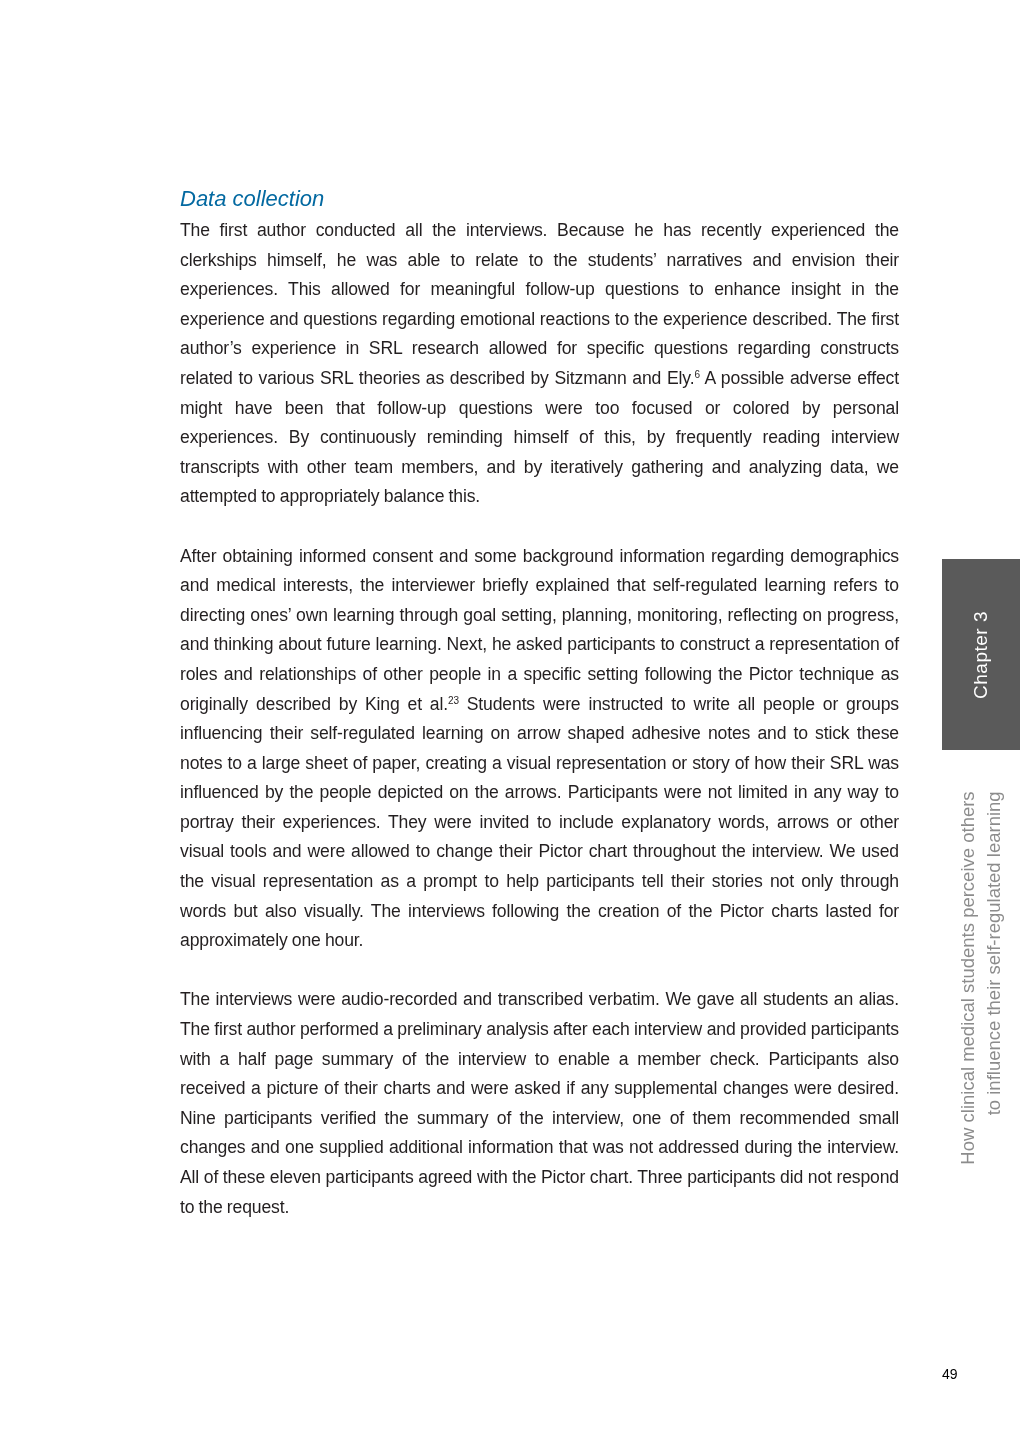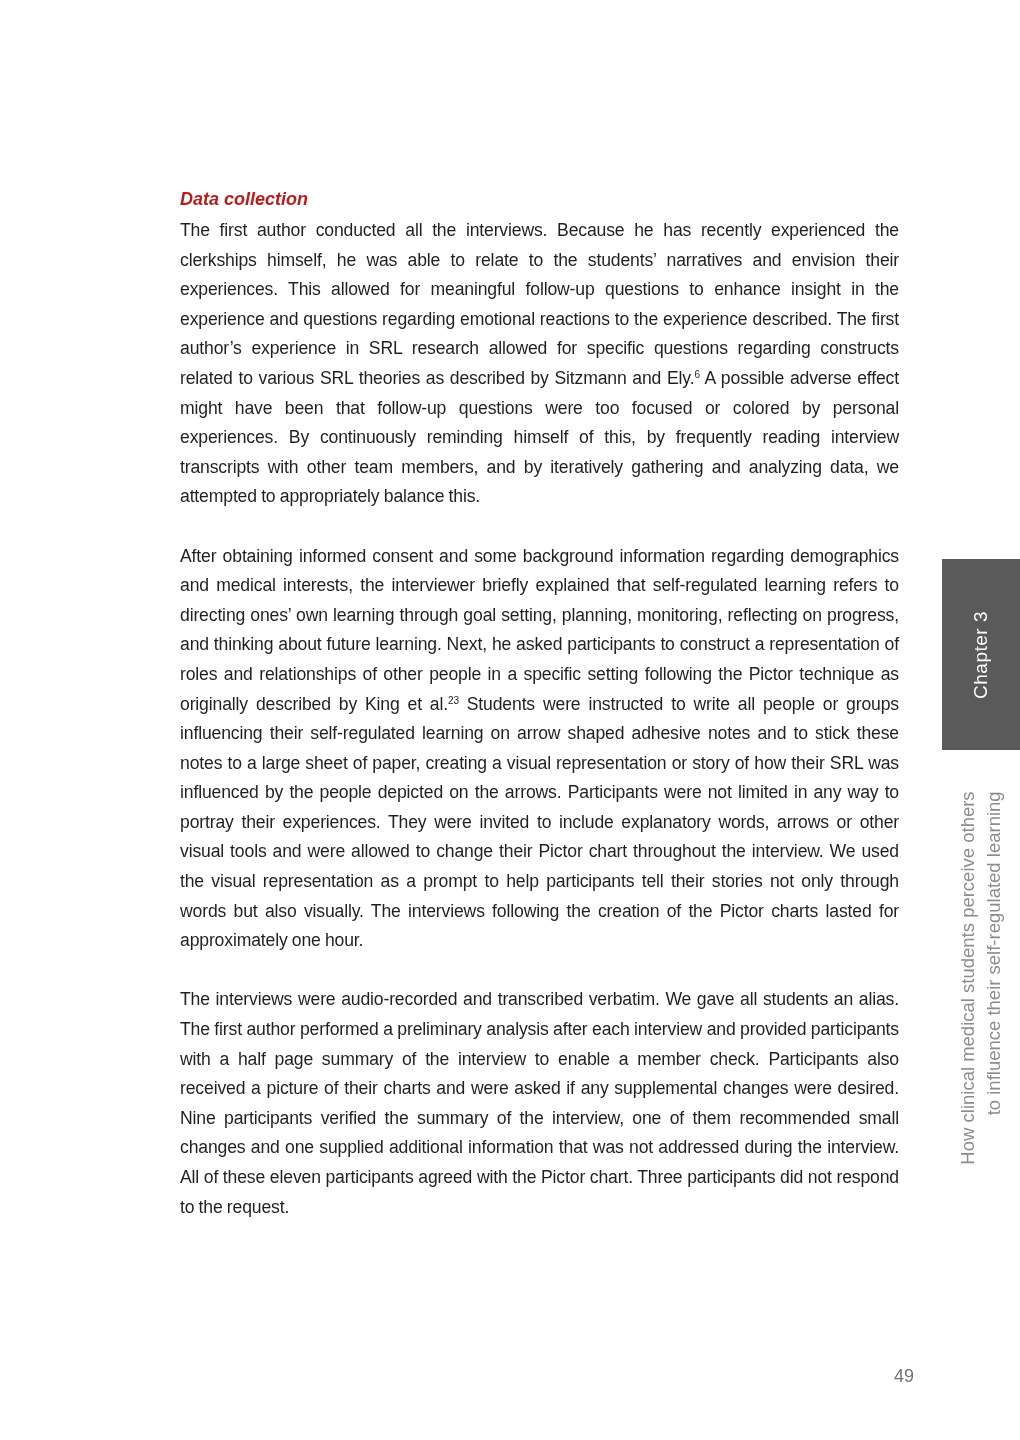--- a/index.html
+++ b/index.html
@@ -16,25 +16,25 @@
       color: #231f20;
     }
     .content {
       position: absolute;
       left: 180px;
       top: 184px;
       width: 719px;
     }
     .section-heading {
       font-style: italic;
-      font-size: 18px;
+      font-size: 22px;
       line-height: 30px;
       margin: 0 0 2px 0;
-      font-weight: bold;
-      color: #b91c1c;
+      font-weight: normal;
+      color: #0369a1;
     }
     .para {
       font-size: 17.6px;
       line-height: 29.6px;
       text-align: justify;
       margin: 0 0 29.6px 0;
       letter-spacing: -0.15px;
       word-spacing: -0.5px;
     }
     .para sup {
@@ -69,24 +69,24 @@
       text-align: right;
       color: #8c8c8c;
       font-size: 18.5px;
       line-height: 26px;
     }
     .running-title span {
       display: block;
     }
     .page-number {
       position: absolute;
-      left: 894px;
+      left: 942px;
       top: 1366px;
-      font-size: 18px;
-      color: #737373;
+      font-size: 14px;
+      color: #000000;
     }
   </style>
 </head>
 <body>
 
 <div class="content">
   <h2 class="section-heading">Data collection</h2>
 
   <p class="para"><span>The first author conducted all the interviews. Because he has recently experienced the clerkships himself, he was able to relate to the students’ narratives and envision their experiences. This allowed for meaningful follow-up questions to enhance insight in the experience and questions regarding emotional reactions to the experience described. The first author’s experience in SRL research allowed for specific questions regarding constructs related to various SRL theories as described by Sitzmann and Ely.</span><sup>6</sup><span> A possible adverse effect might have been that follow-up questions were too focused or colored by personal experiences.  By continuously reminding himself of this, by frequently reading interview transcripts with other team members, and by iteratively gathering and analyzing data, we attempted to appropriately balance this.</span></p>
 

